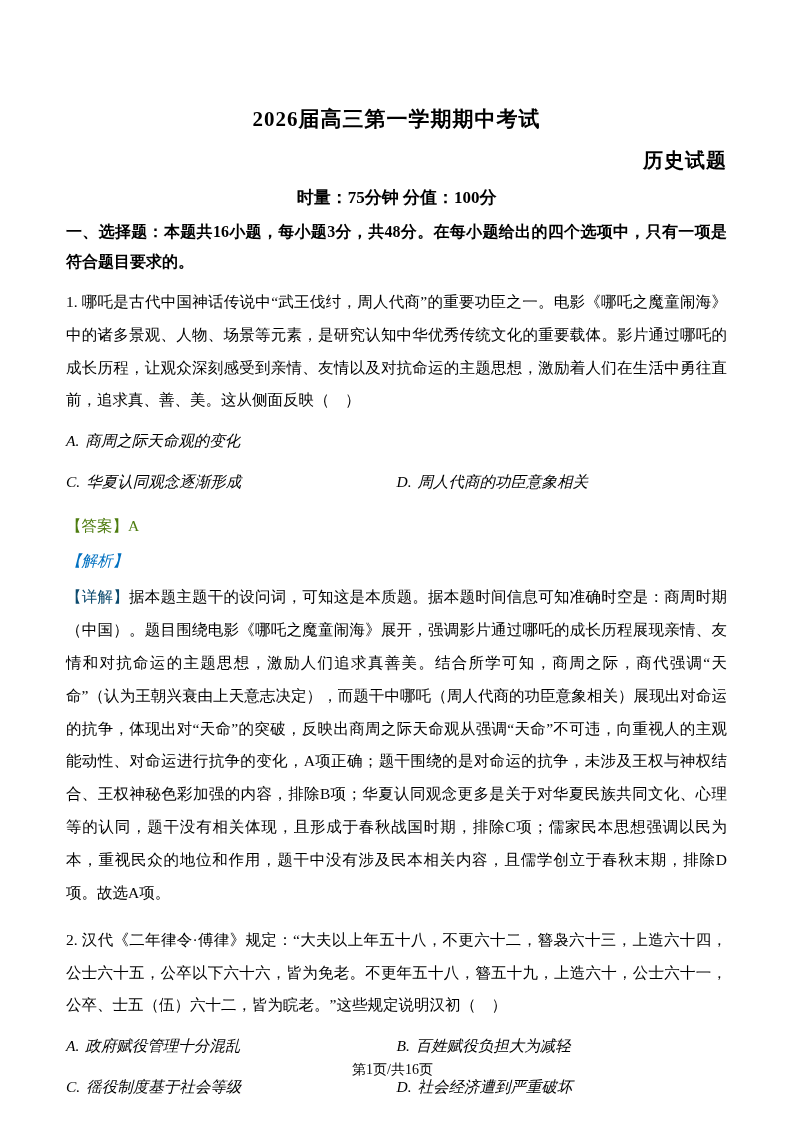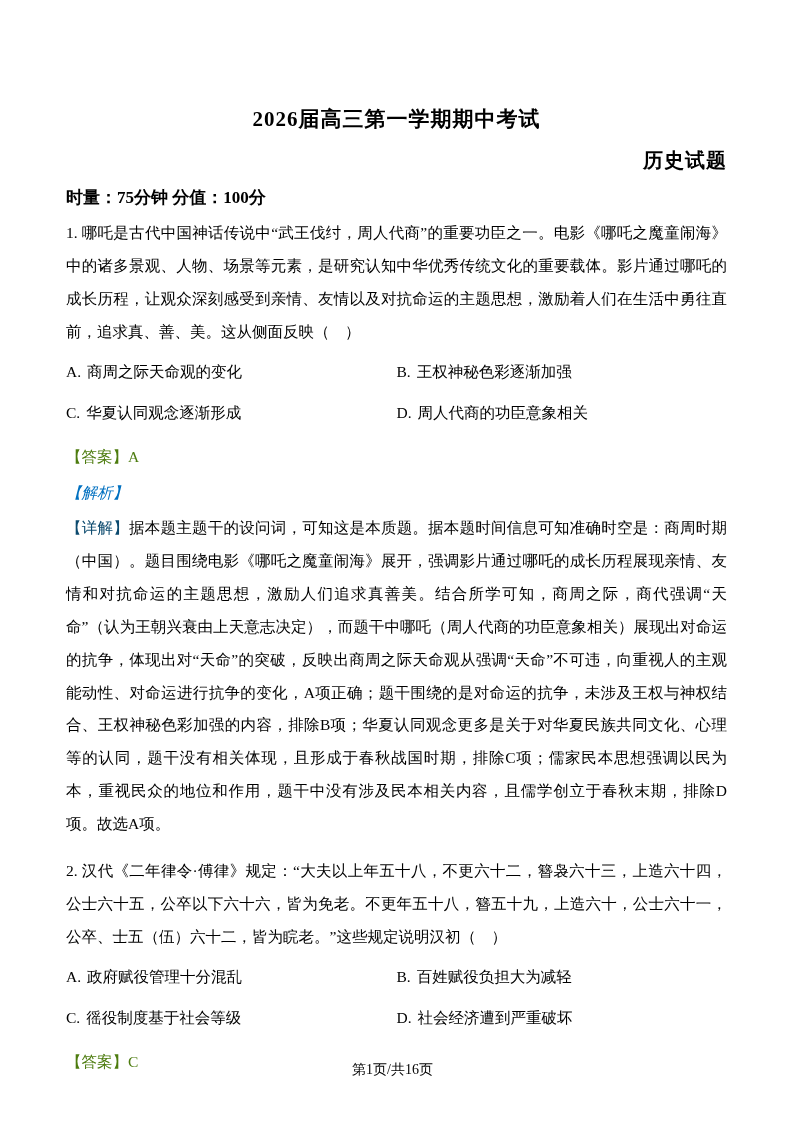--- a/index.html
+++ b/index.html
@@ -25,21 +25,21 @@
     margin: 0 0 12px 0;
     font-size: 20px;
     font-weight: bold;
     text-align: right;
     letter-spacing: 1px;
   }
   .exam-meta {
     margin: 0 0 8px 0;
     font-size: 17px;
     font-weight: bold;
-    text-align: left;
+    text-align: center;
   }
   .section-header {
     font-size: 16px;
     font-weight: bold;
     line-height: 1.9;
     text-align: justify;
     margin: 0 0 6px 0;
   }
   .stem {
     font-size: 15.5px;
@@ -47,20 +47,21 @@
     text-align: justify;
     margin: 8px 0 4px 0;
   }
   .options { margin: 2px 0 6px 0; }
   .option-row { display: flex; }
   .option {
     width: 50%;
     font-size: 15.5px;
     line-height: 2.6;
     box-sizing: border-box;
+    font-style: italic;
   }
   .option .opt-label { margin-right: 6px; }
   .answer-line {
     font-size: 15.5px;
     line-height: 2.3;
     color: #4d7c0f;
   }
   .analysis-line {
     font-size: 15.5px;
     line-height: 2.3;
@@ -86,30 +87,28 @@
 </style>
 </head>
 <body>
 
 <div class="page">
 
   <h1 class="exam-title">2026届高三第一学期期中考试</h1>
   <h2 class="exam-subtitle">历史试题</h2>
   <div class="exam-meta">时量：75分钟 分值：100分</div>
 
+  <div class="section-header">一、选择题：本题共16小题，每小题3分，共48分。在每小题给出的四个选项中，只有一项是符合题目要求的。</div>
 
   <div>
     <p class="stem">1. 哪吒是古代中国神话传说中“武王伐纣，周人代商”的重要功臣之一。电影《哪吒之魔童闹海》中的诸多景观、人物、场景等元素，是研究认知中华优秀传统文化的重要载体。影片通过哪吒的成长历程，让观众深刻感受到亲情、友情以及对抗命运的主题思想，激励着人们在生活中勇往直前，追求真、善、美。这从侧面反映（　）</p>
     <div class="options">
       <div class="option-row">
         <div class="option">
           <span class="opt-label">A.</span><span>商周之际天命观的变化</span>
-        </div>
-        <div class="option">
-          <span class="opt-label">B.</span><span>王权神秘色彩逐渐加强</span>
         </div>
       </div>
       <div class="option-row">
         <div class="option">
           <span class="opt-label">C.</span><span>华夏认同观念逐渐形成</span>
         </div>
         <div class="option">
           <span class="opt-label">D.</span><span>周人代商的功臣意象相关</span>
         </div>
       </div>

